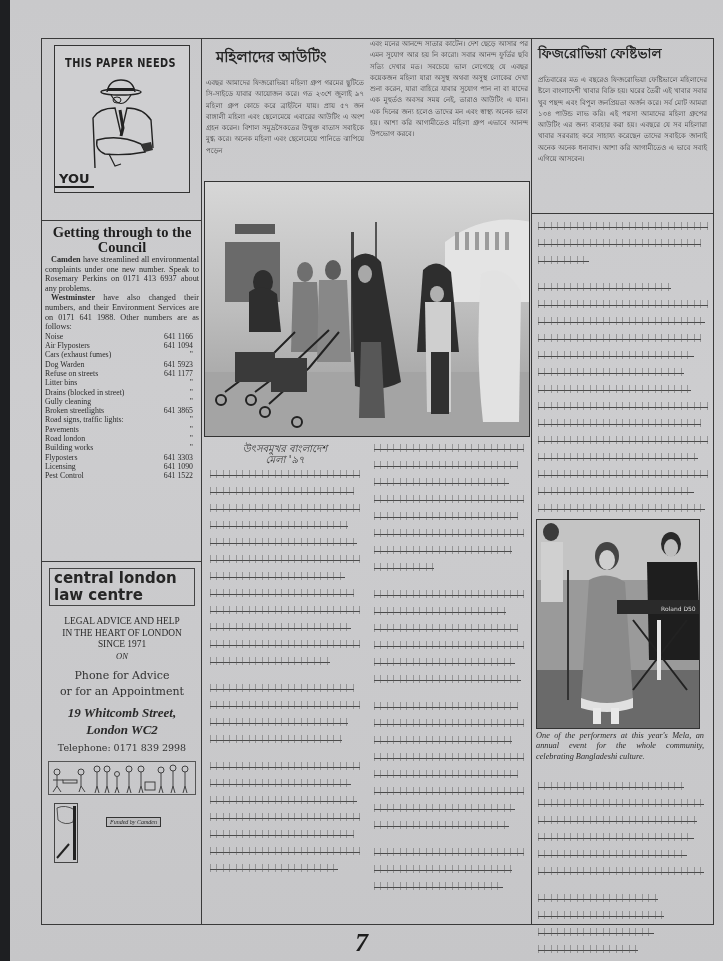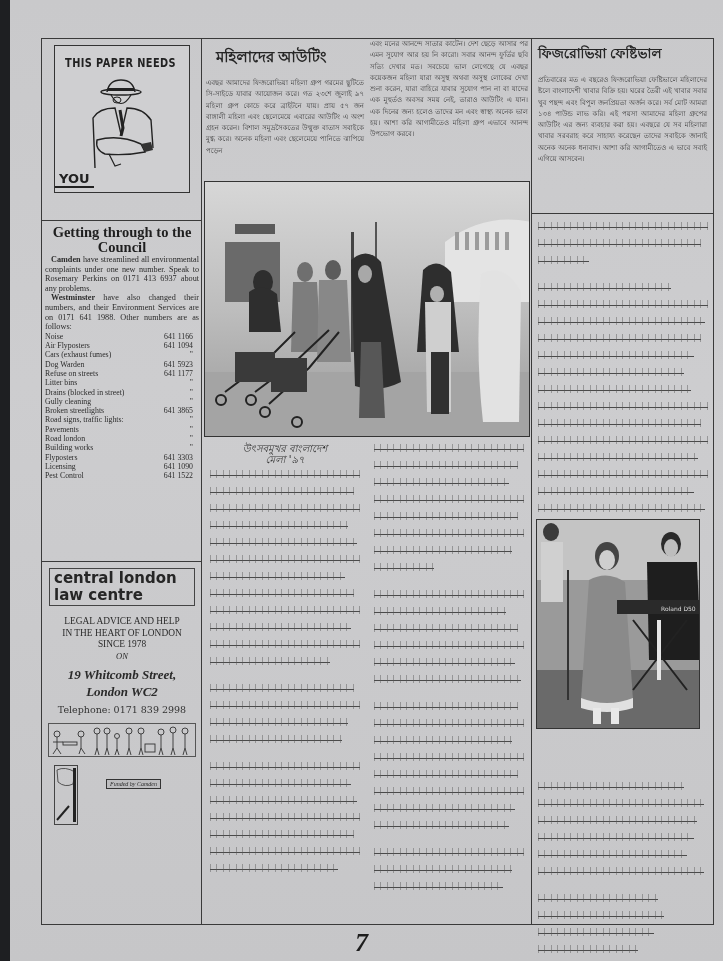--- a/index.html
+++ b/index.html
@@ -175,23 +175,27 @@
       </div>
 
       <div class="law">
         <div class="logo">
           <div>central london</div>
           <div>law centre</div>
         </div>
         <div class="lead">
           <div>LEGAL ADVICE AND HELP</div>
           <div>IN THE HEART OF LONDON</div>
-          <div>SINCE 1978</div>
+          <div>SINCE 1971</div>
         </div>
         <div class="on">ON</div>
+        <div class="phone">
+          <div>Phone for Advice</div>
+          <div>or for an Appointment</div>
+        </div>
         <div class="addr">
           <div>19 Whitcomb Street,</div>
           <div>London WC2</div>
         </div>
         <div class="tel">Telephone: 0171 839 2998</div>
         <div class="people">
           <svg width="100%" height="32" viewBox="0 0 146 32" preserveAspectRatio="none">
             <g fill="none" stroke="#333" stroke-width="0.9">
               <circle cx="8" cy="10" r="3"></circle>
                 <path d="M8 13 L8 24 M4 18 L14 18 M8 24 L4 30 M8 24 L12 30"></path>
@@ -405,20 +409,21 @@
             <rect x="74" y="188" width="8" height="16" fill="#e8e8e8"></rect>
           <ellipse cx="134" cy="24" rx="10" ry="12" fill="#2a2a2a"></ellipse>
           <ellipse cx="134" cy="28" rx="7" ry="9" fill="#bdbdbd"></ellipse>
           <path d="M110 42 L160 42 L164 140 L112 140 Z" fill="#1e1e1e"></path>
           <rect x="80" y="80" width="84" height="14" fill="#2a2a2a"></rect>
           <text x="124" y="91" font-size="6" fill="#ddd" font-family="DejaVu Sans, sans-serif">Roland D50</text>
           <path d="M96 100 L150 170 M150 100 L96 170" stroke="#222" stroke-width="2"></path>
           <rect x="120" y="100" width="4" height="60" fill="#e6e6e6"></rect>
         </svg>
       </div>
+      <div class="caption">One of the performers at this year's Mela, an annual event for the whole community, celebrating Bangladeshi culture.</div>
 
       <div class="right-hw-b hand">
         <div class="line" style="--w:88%"></div>
           <div class="line" style="--w:100%"></div>
           <div class="line" style="--w:96%"></div>
         <div class="line" style="--w:94%"></div>
           <div class="line" style="--w:90%"></div>
           <div class="line" style="--w:100%"></div>
         <div class="gap"></div>
         <div class="line" style="--w:72%"></div>

